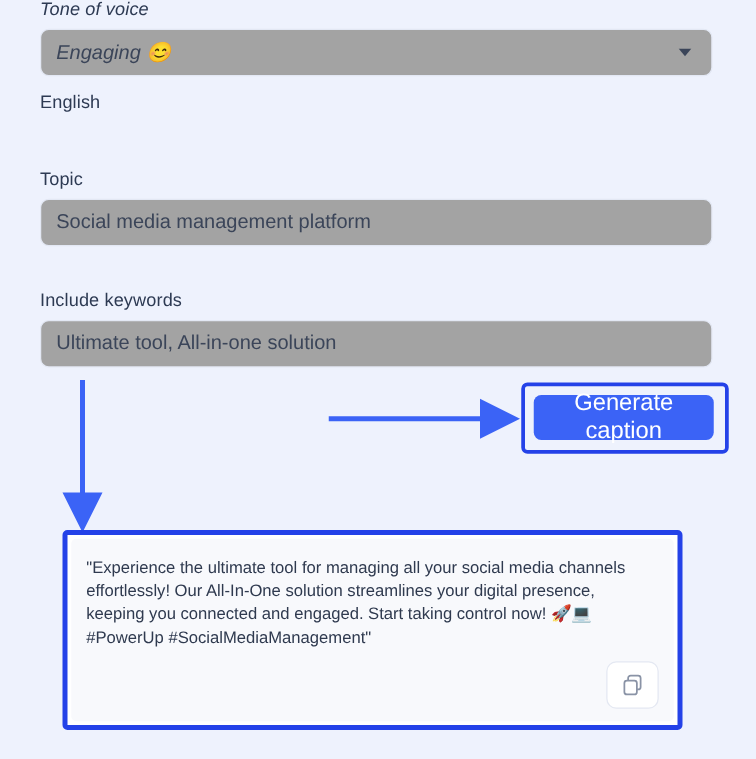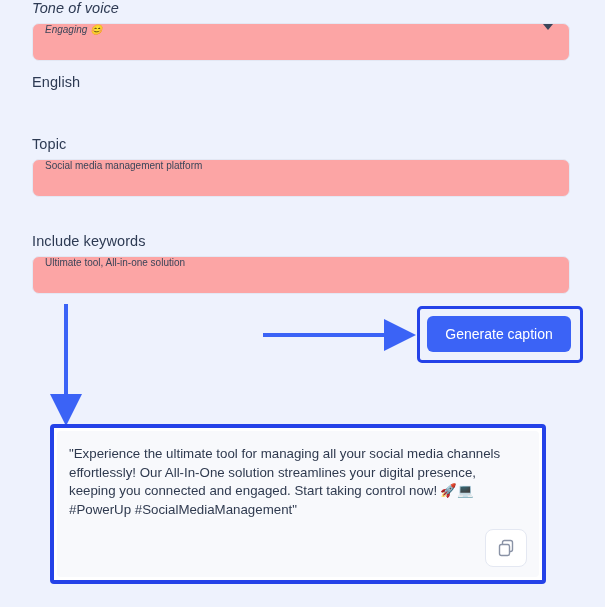--- a/index.html
+++ b/index.html
@@ -31,27 +31,27 @@
     font-size: 14.5px;
     color: #2d3a53;
     font-weight: 400;
     margin-bottom: 7px;
     letter-spacing: 0.1px;
   }
   .control {
     box-sizing: border-box;
     width: 538px;
     height: 38px;
-    background: #fca5a5;
+    background: #a3a3a3;
     border: 1px solid #e3e8f4;
     border-radius: 7px;
     display: flex;
-    align-items: flex-start;
+    align-items: center;
     padding: 0 12px;
-    font-size: 10px;
+    font-size: 16px;
     color: #3b4559;
     position: relative;
   }
   .control .value {
     flex: 1;
     white-space: nowrap;
     overflow: hidden;
     text-overflow: ellipsis;
   }
   .caret {
@@ -83,21 +83,21 @@
   .gen-button {
     position: absolute;
     left: 427px;
     top: 316px;
     width: 144px;
     height: 36px;
     background: #3b63f6;
     border: none;
     border-radius: 6px;
     color: #ffffff;
-    font-size: 14px;
+    font-size: 19px;
     font-family: "Liberation Sans", sans-serif;
     cursor: pointer;
     display: flex;
     align-items: center;
     justify-content: center;
     padding: 0;
   }
 
   
   .arrow-svg {

